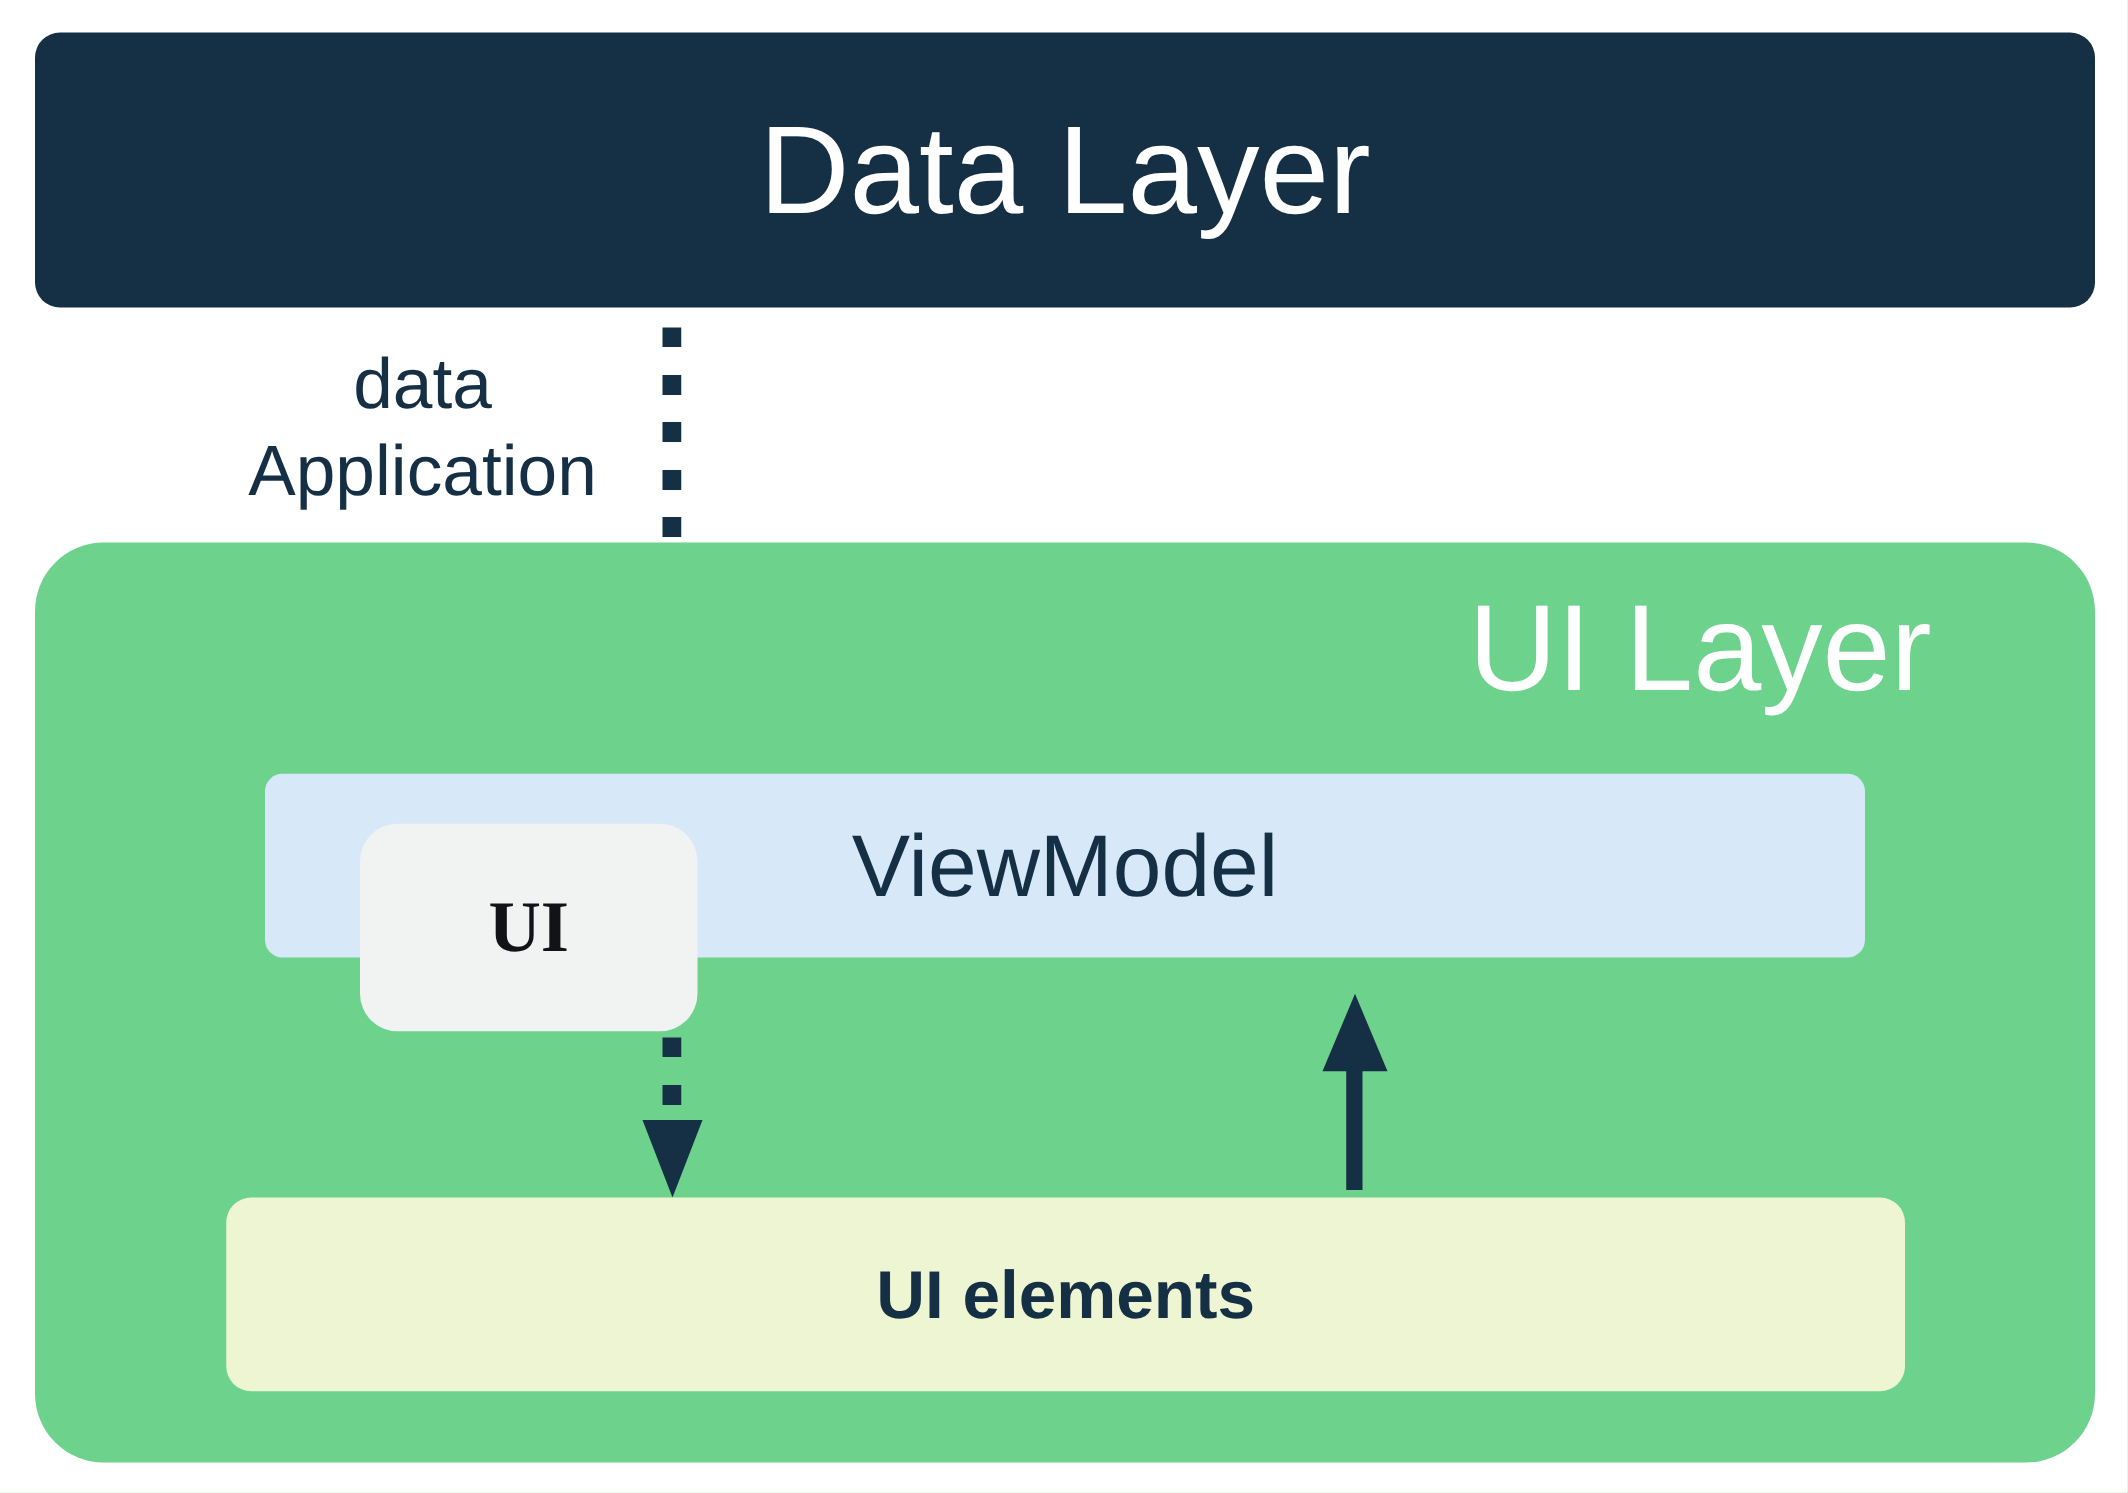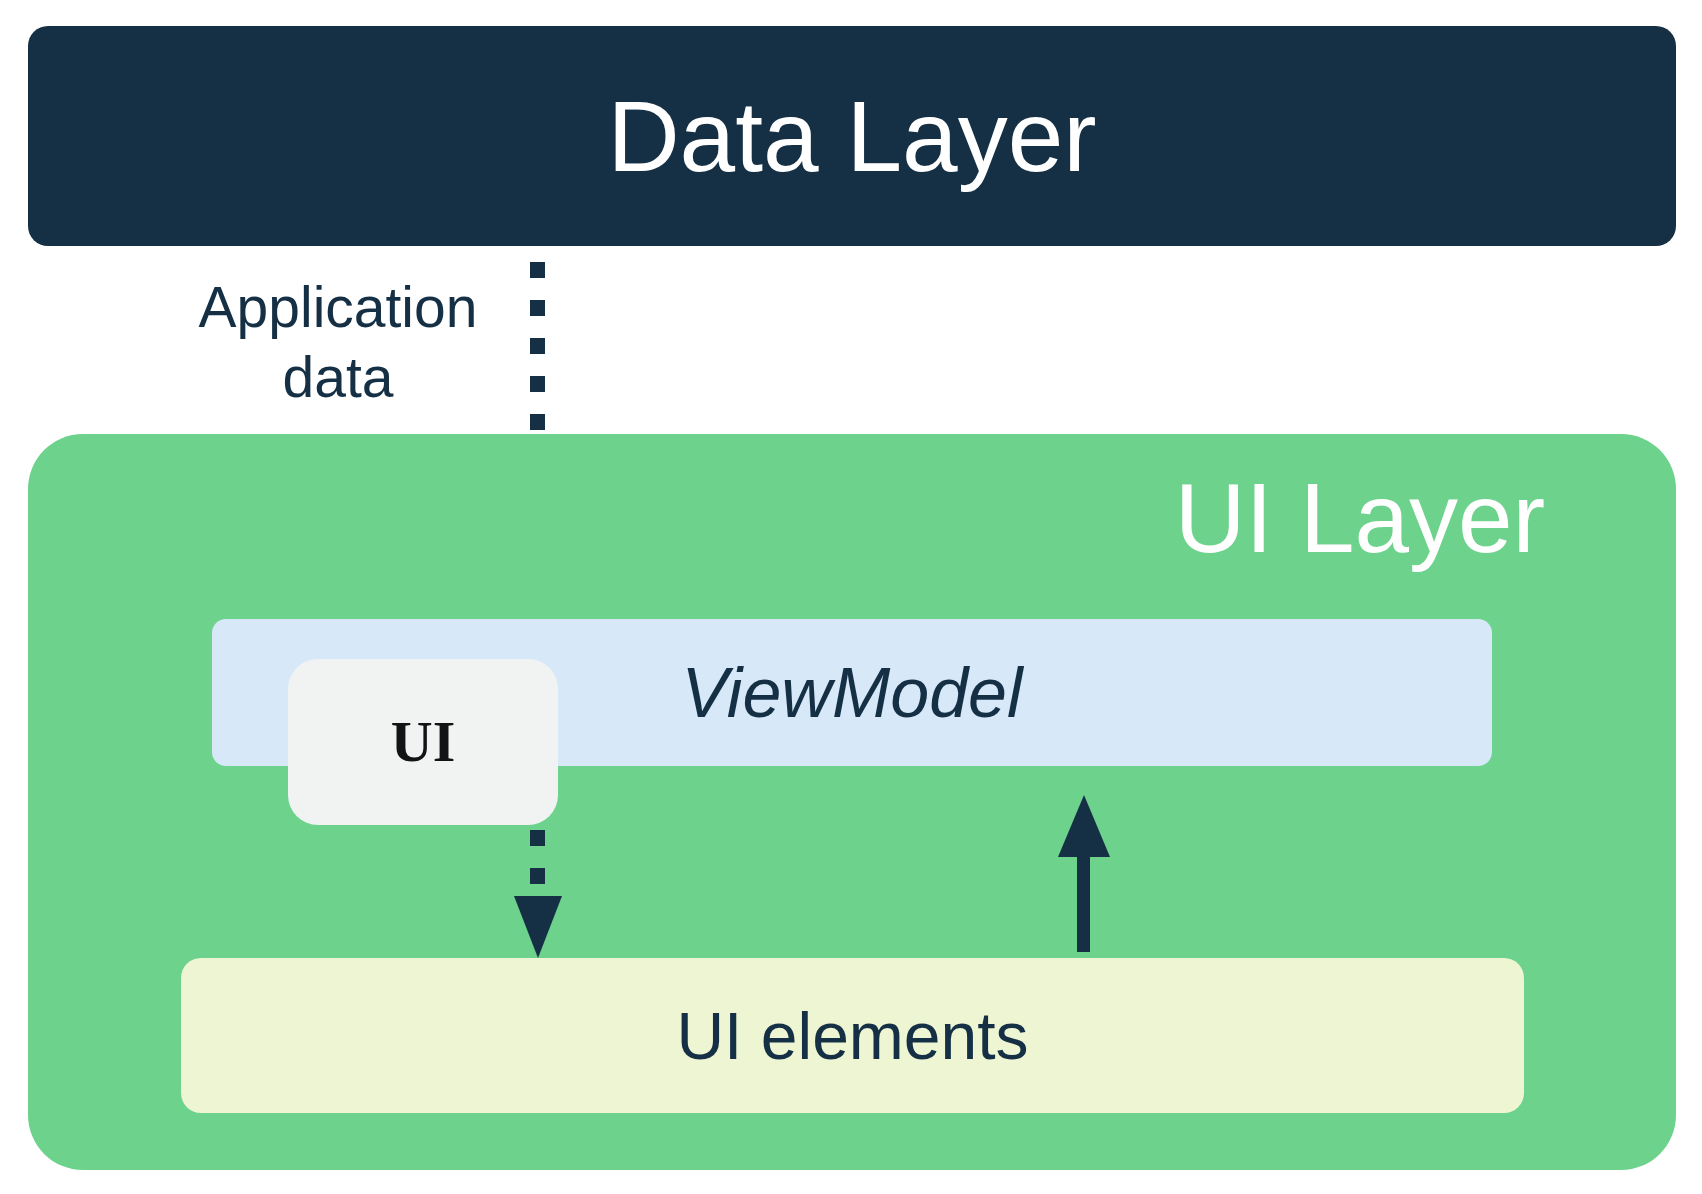--- a/index.html
+++ b/index.html
@@ -22,26 +22,26 @@
     background:var(--green); border-radius:55px;
   }
   .ui-layer-label{
     position:absolute; top:462px; left:1160px; width:400px; text-align:center;
     color:var(--white); font-size:98px;
   }
   .viewmodel{
     left:212px; top:619px; width:1280px; height:147px;
     background:var(--light-blue); border-radius:14px;
   }
-  .viewmodel .label{color:var(--navy); font-size:70px;font-style:italic;}
+  .viewmodel .label{color:var(--navy); font-size:70px;}
   .ui-elements{
     left:181px; top:958px; width:1343px; height:155px;
     background:var(--pale-yellow); border-radius:20px;
   }
-  .ui-elements .label{color:var(--navy); font-size:66px;}
+  .ui-elements .label{color:var(--navy); font-size:54px;font-weight:bold;}
   .ui-state-badge{
     left:288px; top:659px; width:270px; height:166px;
     background:var(--badge-bg); border-radius:30px;
     flex-direction:column; z-index:5;
   }
   .ui-state-badge .line{
     font-family:Liberation Serif, serif; font-weight:700;
     font-size:58px; line-height:68px; color:var(--badge-text); text-align:right;
   }
   .app-data-label{
@@ -78,22 +78,22 @@
 </head>
 <body>
 
 <div class="canvas">
 
   <div class="box data-layer">
     <span class="label">Data Layer</span>
   </div>
 
   <div class="app-data-label">
+    <div>data</div>
     <div>Application</div>
-    <div>data</div>
   </div>
 
   <div class="dots dots-a"></div>
   <div class="arrowhead-down arrow-a"></div>
 
   <div class="box ui-layer"></div>
   <div class="ui-layer-label">UI Layer</div>
 
   <div class="box viewmodel">
     <span class="label">ViewModel</span>

